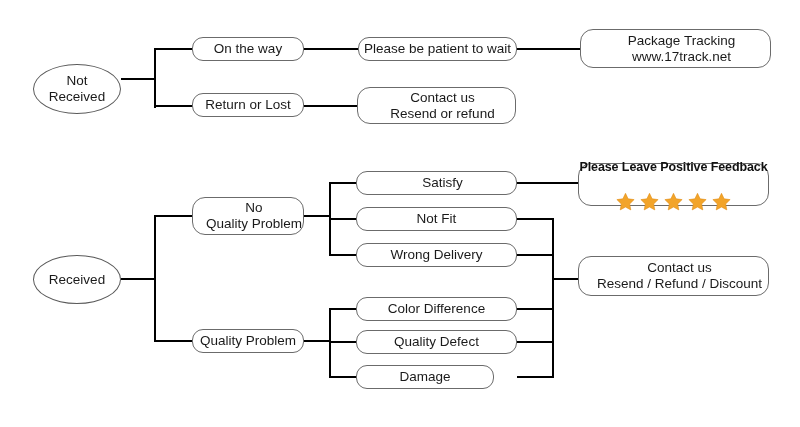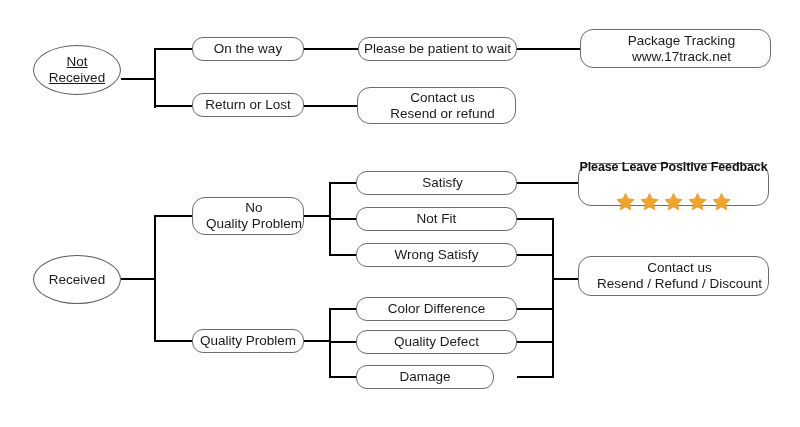--- a/index.html
+++ b/index.html
@@ -82,21 +82,21 @@
     display: block;
     width: 19px;
     height: 19px;
   }
 </style>
 </head>
 <body>
 
 <div id="canvas">
 
-  <div class="node ellipse" style="left:33px; top:45px; width:88px; height:50px;text-decoration:underline;">Not
+  <div class="node ellipse" style="left:33px; top:64px; width:88px; height:50px;">Not
 Received</div>
 
   <div class="line h" style="left:121px; top:78px; width:34px;"></div>
   <div class="line v" style="left:154px; top:48px; height:60px;"></div>
   <div class="line h" style="left:154px; top:48px; width:39px;"></div>
   <div class="line h" style="left:154px; top:105px; width:39px;"></div>
 
   <div class="node rbox" style="left:192px; top:37px; width:112px; height:24px;">On the way</div>
 
   <div class="node rbox" style="left:192px; top:93px; width:112px; height:24px;">Return or Lost</div>
@@ -135,21 +135,21 @@
   <div class="line h" style="left:304px; top:340px; width:26px;"></div>
   <div class="line v" style="left:329px; top:308px; height:68px;"></div>
   <div class="line h" style="left:329px; top:308px; width:27px;"></div>
   <div class="line h" style="left:329px; top:341px; width:27px;"></div>
   <div class="line h" style="left:329px; top:376px; width:27px;"></div>
 
   <div class="node rbox" style="left:356px; top:171px; width:161px; height:24px;padding-left:12px;">Satisfy</div>
 
   <div class="node rbox" style="left:356px; top:207px; width:161px; height:24px;">Not Fit</div>
 
-  <div class="node rbox" style="left:356px; top:243px; width:161px; height:24px;">Wrong Satisfy</div>
+  <div class="node rbox" style="left:356px; top:243px; width:161px; height:24px;">Wrong Delivery</div>
 
   <div class="node rbox" style="left:356px; top:330px; width:161px; height:24px;">Quality Defect</div>
 
   <div class="node rbox" style="left:356px; top:297px; width:161px; height:24px;">Color Difference</div>
 
   <div class="node rbox" style="left:356px; top:365px; width:138px; height:24px;">Damage</div>
 
   <div class="line h" style="left:517px; top:182px; width:63px;"></div>
 
   <div class="line h" style="left:517px; top:218px; width:37px;"></div>

